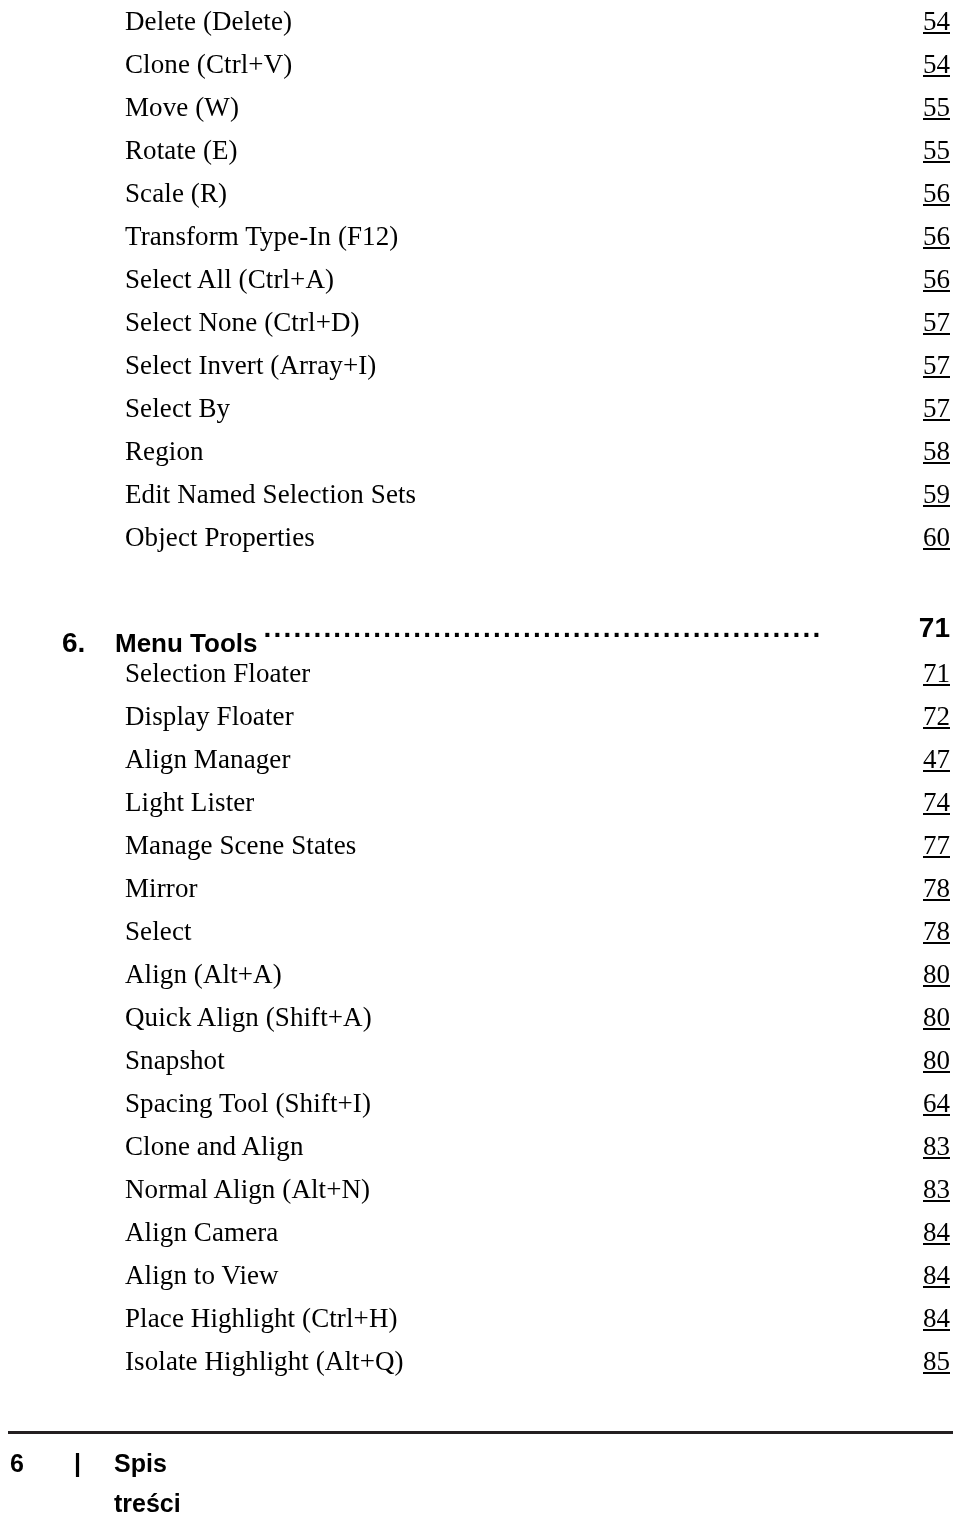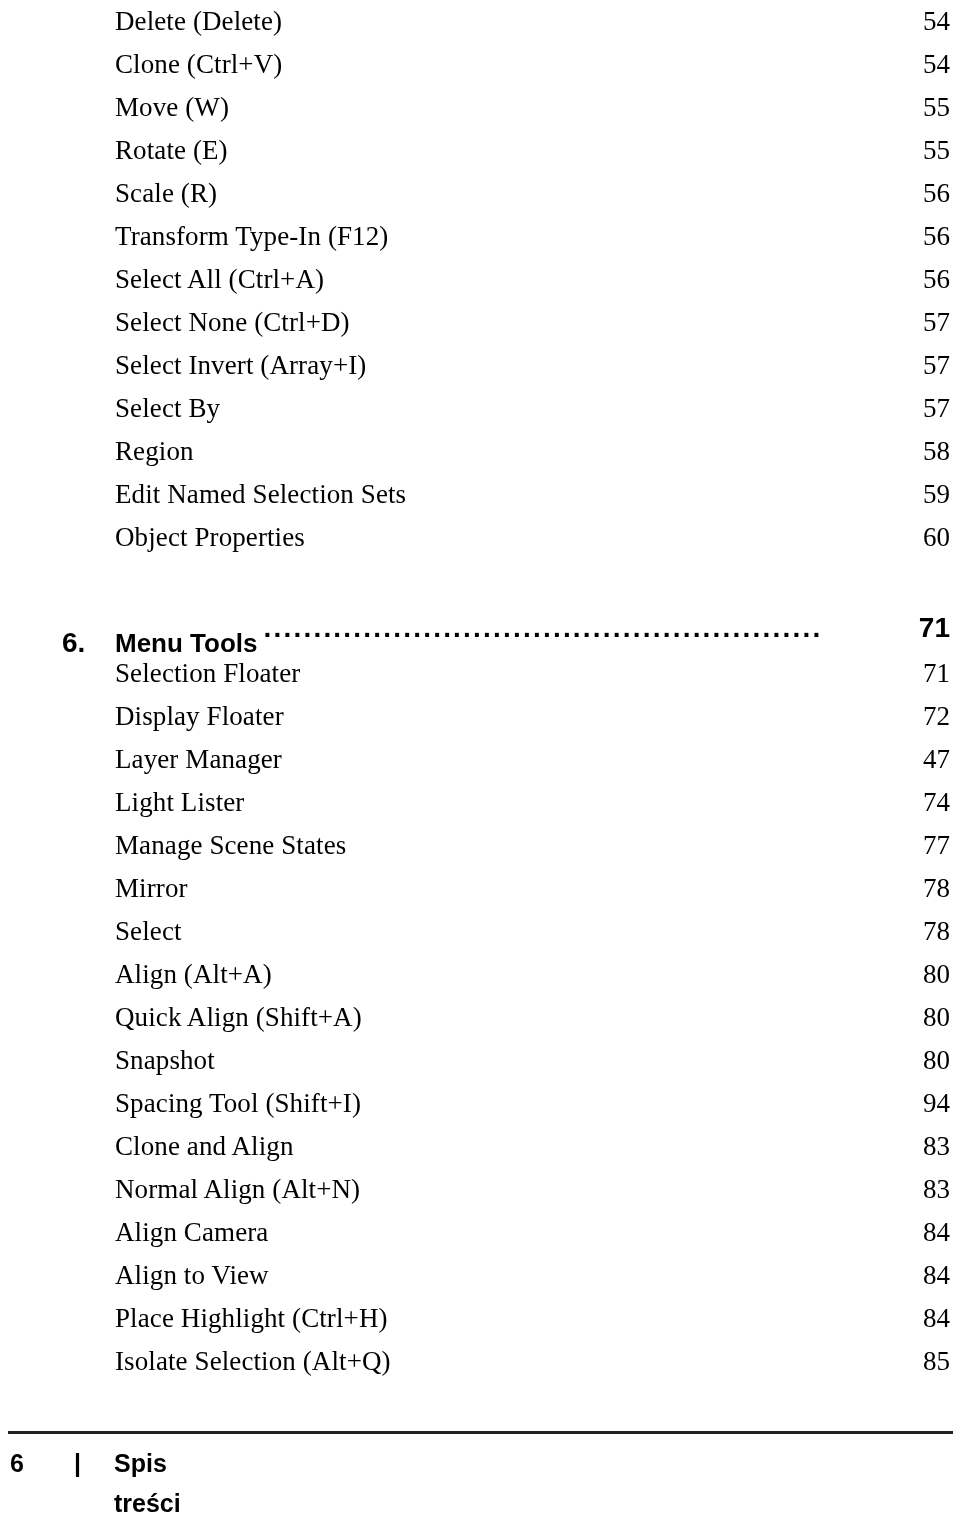--- a/index.html
+++ b/index.html
@@ -24,33 +24,35 @@
     width: 960px;
   }
 
   .toc-entry {
     position: relative;
     height: 43px;
     line-height: 43px;
     padding-left: 115px;
     padding-right: 10px;
     white-space: nowrap;
+    margin-left: 10px;
   }
   .toc-entry .entry-label {
     font-family: "Liberation Serif", "DejaVu Serif", serif;
     font-size: 27px;
     letter-spacing: 0.1px;
   }
   .toc-entry .entry-page {
     position: absolute;
     right: 10px;
     top: 0;
     font-family: "Liberation Serif", "DejaVu Serif", serif;
     font-size: 27px;
     text-align: right;
+    text-decoration: underline;
   }
 
   
   .toc-section {
     position: relative;
     height: 48px;
     line-height: 48px;
     padding-left: 62px;
     padding-right: 10px;
     white-space: nowrap;
@@ -140,35 +142,35 @@
     <div class="toc-entry"><span class="entry-label">Select All (Ctrl+A)</span><span class="entry-page">56</span></div>
     <div class="toc-entry"><span class="entry-label">Select None (Ctrl+D)</span><span class="entry-page">57</span></div>
     <div class="toc-entry"><span class="entry-label">Select Invert (Array+I)</span><span class="entry-page">57</span></div>
     <div class="toc-entry"><span class="entry-label">Select By</span><span class="entry-page">57</span></div>
     <div class="toc-entry"><span class="entry-label">Region</span><span class="entry-page">58</span></div>
     <div class="toc-entry"><span class="entry-label">Edit Named Selection Sets</span><span class="entry-page">59</span></div>
     <div class="toc-entry" style="margin-bottom: 45px;"><span class="entry-label">Object Properties</span><span class="entry-page">60</span></div>
     <div class="toc-section"><span class="sec-num">6.</span><span class="sec-title">Menu Tools</span><span class="sec-leader">..........................................................................</span><span class="sec-page">71</span></div>
     <div class="toc-entry"><span class="entry-label">Selection Floater</span><span class="entry-page">71</span></div>
     <div class="toc-entry"><span class="entry-label">Display Floater</span><span class="entry-page">72</span></div>
-    <div class="toc-entry"><span class="entry-label">Layer Manager</span><span class="entry-page">47</span></div>
+    <div class="toc-entry"><span class="entry-label">Align Manager</span><span class="entry-page">47</span></div>
     <div class="toc-entry"><span class="entry-label">Light Lister</span><span class="entry-page">74</span></div>
     <div class="toc-entry"><span class="entry-label">Manage Scene States</span><span class="entry-page">77</span></div>
     <div class="toc-entry"><span class="entry-label">Mirror</span><span class="entry-page">78</span></div>
     <div class="toc-entry"><span class="entry-label">Select</span><span class="entry-page">78</span></div>
     <div class="toc-entry"><span class="entry-label">Align (Alt+A)</span><span class="entry-page">80</span></div>
     <div class="toc-entry"><span class="entry-label">Quick Align (Shift+A)</span><span class="entry-page">80</span></div>
     <div class="toc-entry"><span class="entry-label">Snapshot</span><span class="entry-page">80</span></div>
-    <div class="toc-entry"><span class="entry-label">Spacing Tool (Shift+I)</span><span class="entry-page">94</span></div>
+    <div class="toc-entry"><span class="entry-label">Spacing Tool (Shift+I)</span><span class="entry-page">64</span></div>
     <div class="toc-entry"><span class="entry-label">Clone and Align</span><span class="entry-page">83</span></div>
     <div class="toc-entry"><span class="entry-label">Normal Align (Alt+N)</span><span class="entry-page">83</span></div>
     <div class="toc-entry"><span class="entry-label">Align Camera</span><span class="entry-page">84</span></div>
     <div class="toc-entry"><span class="entry-label">Align to View</span><span class="entry-page">84</span></div>
     <div class="toc-entry"><span class="entry-label">Place Highlight (Ctrl+H)</span><span class="entry-page">84</span></div>
-    <div class="toc-entry"><span class="entry-label">Isolate Selection (Alt+Q)</span><span class="entry-page">85</span></div>
+    <div class="toc-entry"><span class="entry-label">Isolate Highlight (Alt+Q)</span><span class="entry-page">85</span></div>
   </div>
 
 <div id="page-footer">
   <div id="footer-rule"></div>
   <div id="footer-bar">
     <span class="f-num">6</span>
     <span class="f-sep">|</span>
     <span class="f-title">Spis treści</span>
   </div>
 </div>

